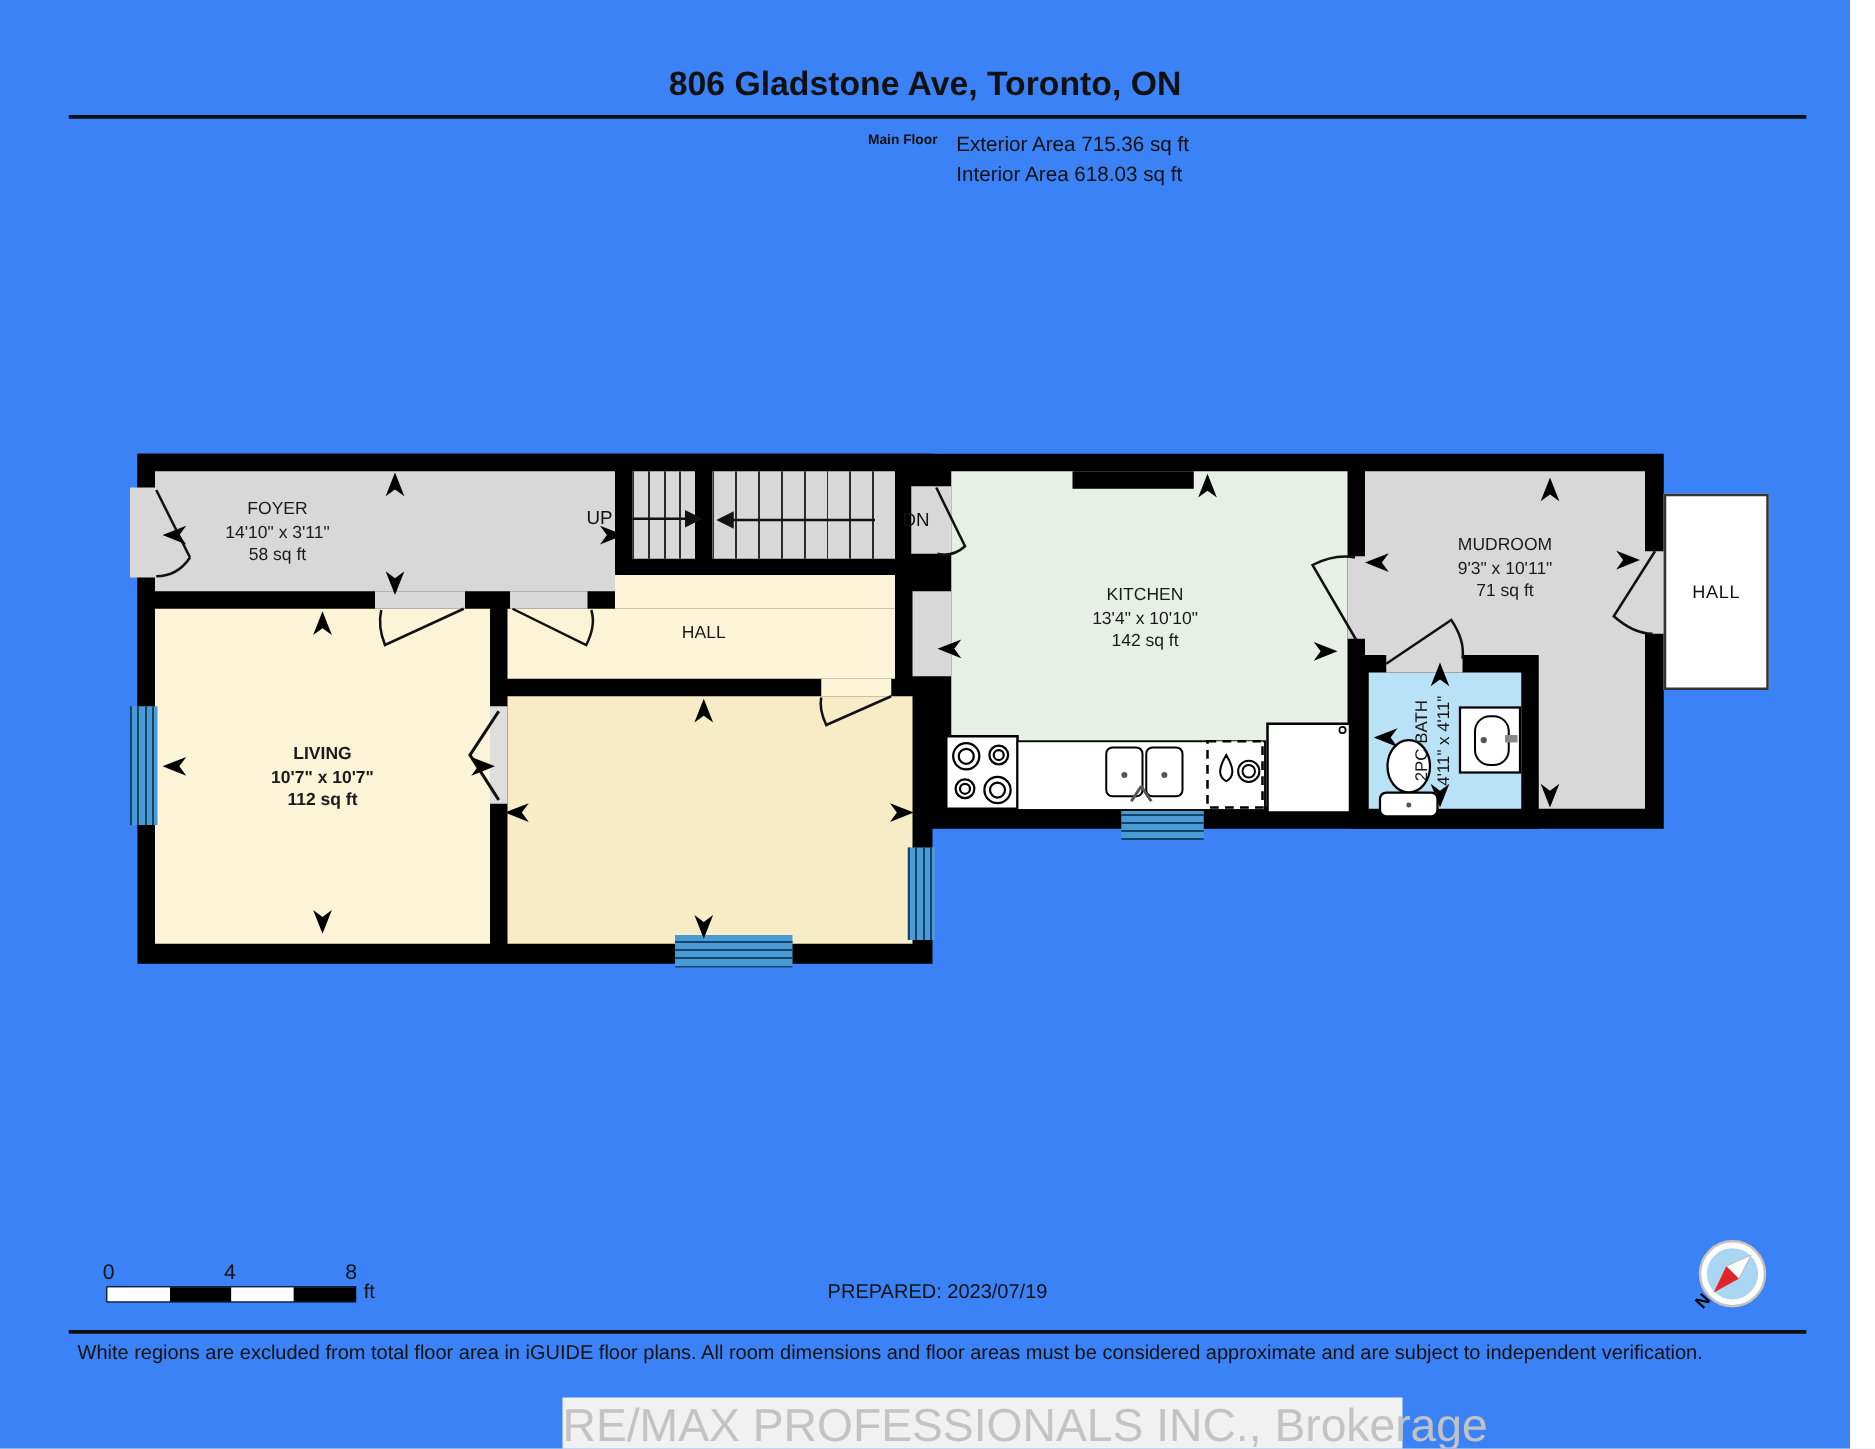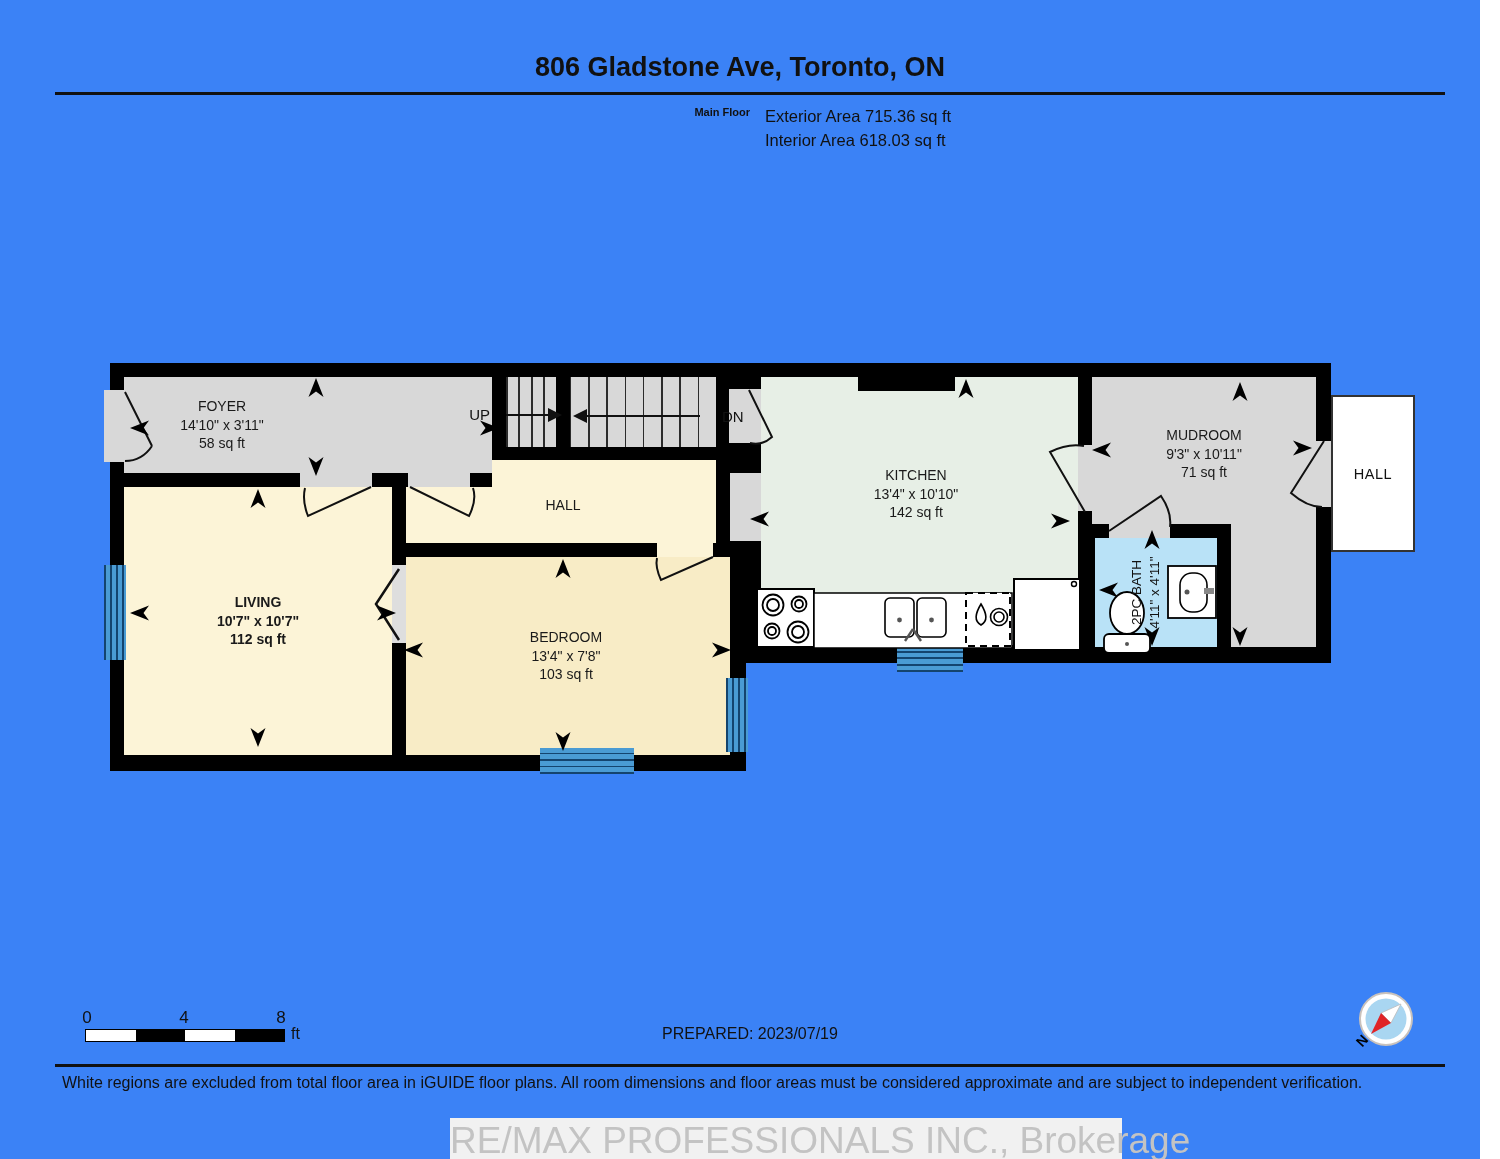--- a/index.html
+++ b/index.html
@@ -190,25 +190,20 @@
     <span>58 sq ft</span>
   </div>
   <div class="rl" style="left:173px;top:593px;width:170px;font-weight:bold;">
     <span>LIVING</span>
     <span>10'7" x 10'7"</span>
     <span>112 sq ft</span>
   </div>
   <div class="rl" style="left:523px;top:496px;width:80px;">
     <span>HALL</span>
   </div>
-  <div class="rl" style="left:481px;top:628px;width:170px;">
-    <span>BEDROOM</span>
-    <span>13'4" x 7'8"</span>
-    <span>103 sq ft</span>
-  </div>
   <div class="rl" style="left:831px;top:466px;width:170px;">
     <span>KITCHEN</span>
     <span>13'4" x 10'10"</span>
     <span>142 sq ft</span>
   </div>
   <div class="rl" style="left:1119px;top:426px;width:170px;">
     <span>MUDROOM</span>
     <span>9'3" x 10'11"</span>
     <span>71 sq ft</span>
   </div>

